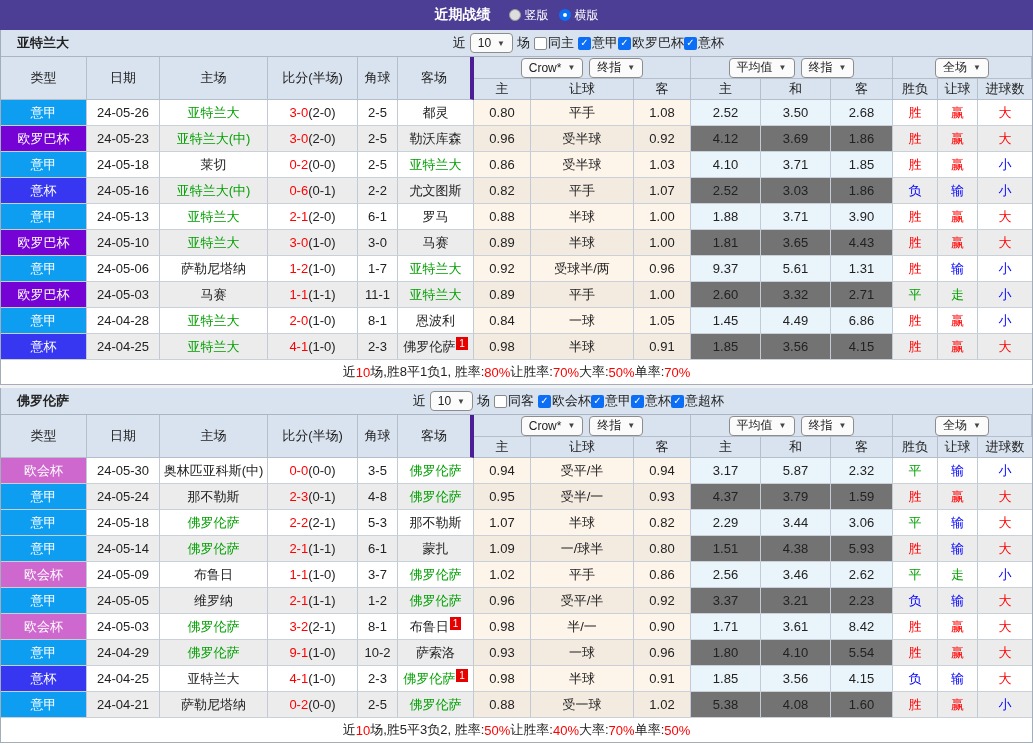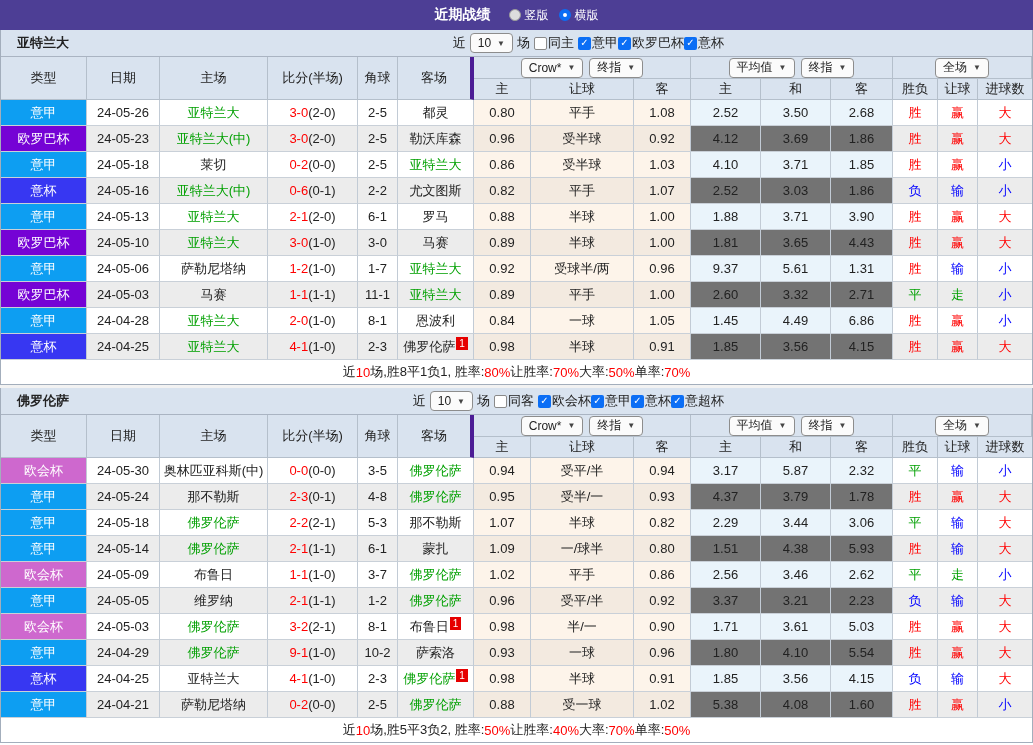--- a/index.html
+++ b/index.html
@@ -537,21 +537,21 @@
           </div>
           <div class="cp">4-8</div>
           <div class="cp">
             <span class="tg">佛罗伦萨</span>
           </div>
           <div class="co">0.95</div>
           <div class="co">受半/一</div>
           <div class="co">0.93</div>
           <div class="ca">4.37</div>
           <div class="ca">3.79</div>
-          <div class="ca">1.78</div>
+          <div class="ca">1.59</div>
           <div class="cp" style="color: rgb(255, 0, 0);">胜</div>
           <div class="cp" style="color: rgb(255, 0, 0);">赢</div>
           <div class="cp" style="color: rgb(255, 0, 0);">大</div>
         </div>
         <div class="r odd">
           <div class="c type" style="background: rgb(13, 158, 242);">意甲</div>
           <div class="cp">24-05-18</div>
           <div class="cp">
             <span class="tg">佛罗伦萨</span>
           </div>
@@ -658,21 +658,21 @@
           <div class="cp">8-1</div>
           <div class="cp">
             <span>布鲁日</span>
             <span class="card">1</span>
           </div>
           <div class="co">0.98</div>
           <div class="co">半/一</div>
           <div class="co">0.90</div>
           <div class="ca">1.71</div>
           <div class="ca">3.61</div>
-          <div class="ca">5.03</div>
+          <div class="ca">8.42</div>
           <div class="cp" style="color: rgb(255, 0, 0);">胜</div>
           <div class="cp" style="color: rgb(255, 0, 0);">赢</div>
           <div class="cp" style="color: rgb(255, 0, 0);">大</div>
         </div>
         <div class="r even">
           <div class="c type" style="background: rgb(13, 158, 242);">意甲</div>
           <div class="cp">24-04-29</div>
           <div class="cp">
             <span class="tg">佛罗伦萨</span>
           </div>

